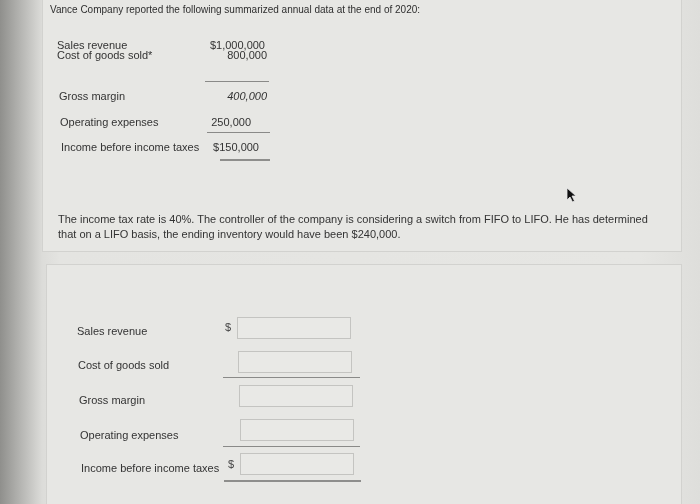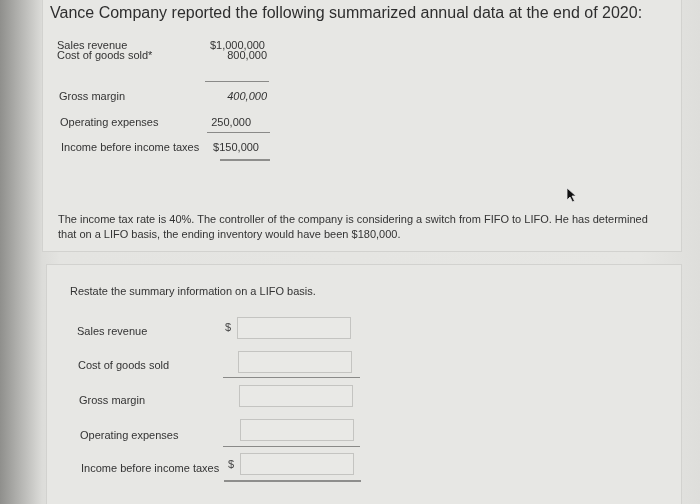--- a/index.html
+++ b/index.html
@@ -16,21 +16,21 @@
     .panel {
       position: absolute;
       background: #e7e7e4;
       border: 1px solid #d2d2cf;
     }
     .panel-top { left: 42px; top: -2px; width: 640px; height: 254px; }
     .panel-bottom { left: 46px; top: 264px; width: 636px; height: 246px; }
 
     .intro {
       position: absolute; left: 7px; top: 5px;
-      font-size: 16px; color: #2e2e2e; white-space: nowrap;
+      font-size: 10px; color: #2e2e2e; white-space: nowrap;
     }
     
     .srow { position: absolute; left: 0; width: 240px; height: 16px; font-size: 11px; }
     .srow .lbl { position: absolute; white-space: nowrap; color: #333; }
     .srow .val { position: absolute; right: 0; text-align: right; white-space: nowrap; color: #333; }
     .uline { position: absolute; height: 1px; background: #8a8a88; }
     .dline { position: absolute; height: 2px; background: #8e8e8c; }
 
     .footnote { position: absolute; left: 15px; top: 193px; font-size: 11px; color: #333; white-space: nowrap; }
     .para { position: absolute; left: 15px; top: 213px; width: 610px; font-size: 11px; line-height: 15px; color: #333; }
@@ -73,25 +73,24 @@
         <span class="val" style="right:46px;">250,000</span>
       </div>
       <div class="uline" style="left:150px; top:133px; width:63px;"></div>
       <div class="srow" style="top:142px;">
         <span class="lbl" style="left:4px;">Income before income taxes</span>
         <span class="val" style="right:38px;">$150,000</span>
       </div>
       <div class="dline" style="left:163px; top:160px; width:50px;"></div>
     </div>
 
-    <div class="para">The income tax rate is 40%. The controller of the company is considering a switch from FIFO to LIFO. He has determined that on a LIFO basis, the ending inventory would have been $180,000.</div>
+    <div class="para">The income tax rate is 40%. The controller of the company is considering a switch from FIFO to LIFO. He has determined that on a LIFO basis, the ending inventory would have been $240,000.</div>
   </div>
 
   <div class="panel panel-bottom">
-    <div class="instr">Restate the summary information on a LIFO basis.</div>
 
     <div class="frow-label" style="left:30px; top:60px;">Sales revenue</div>
     <div class="dollar" style="left:178px; top:56px;">$</div>
     <input class="inbox" style="left: 190px; top: 52px;" type="text" value="">
 
     <div class="frow-label" style="left:31px; top:94px;">Cost of goods sold</div>
     <input class="inbox" style="left: 191px; top: 86px;" type="text" value="">
     <div class="uline" style="left:176px; top:112px; width:137px;"></div>
 
     <div class="frow-label" style="left:32px; top:129px;">Gross margin</div>

